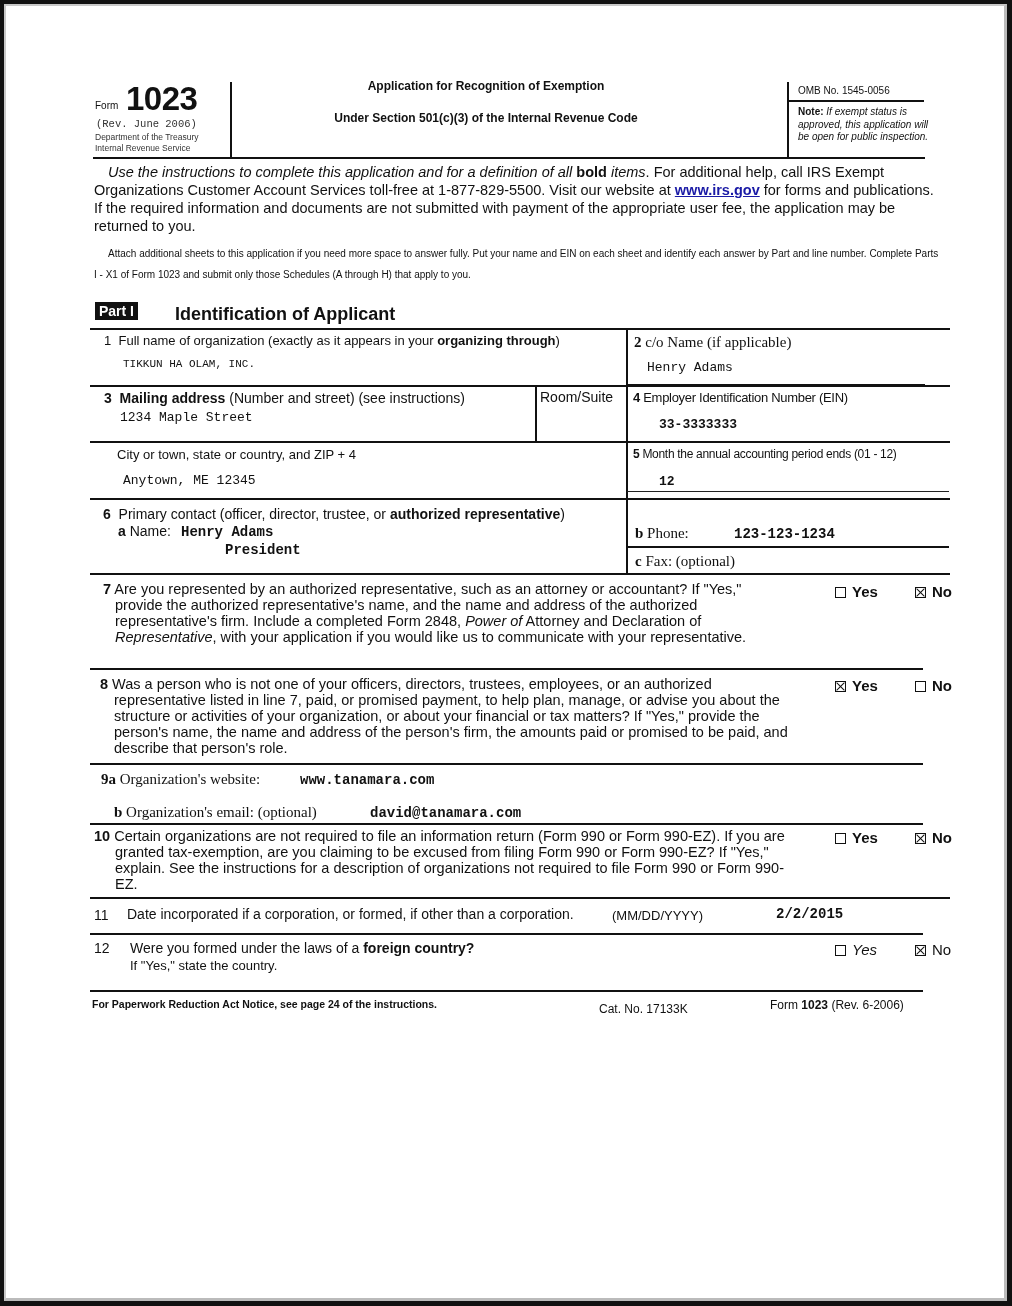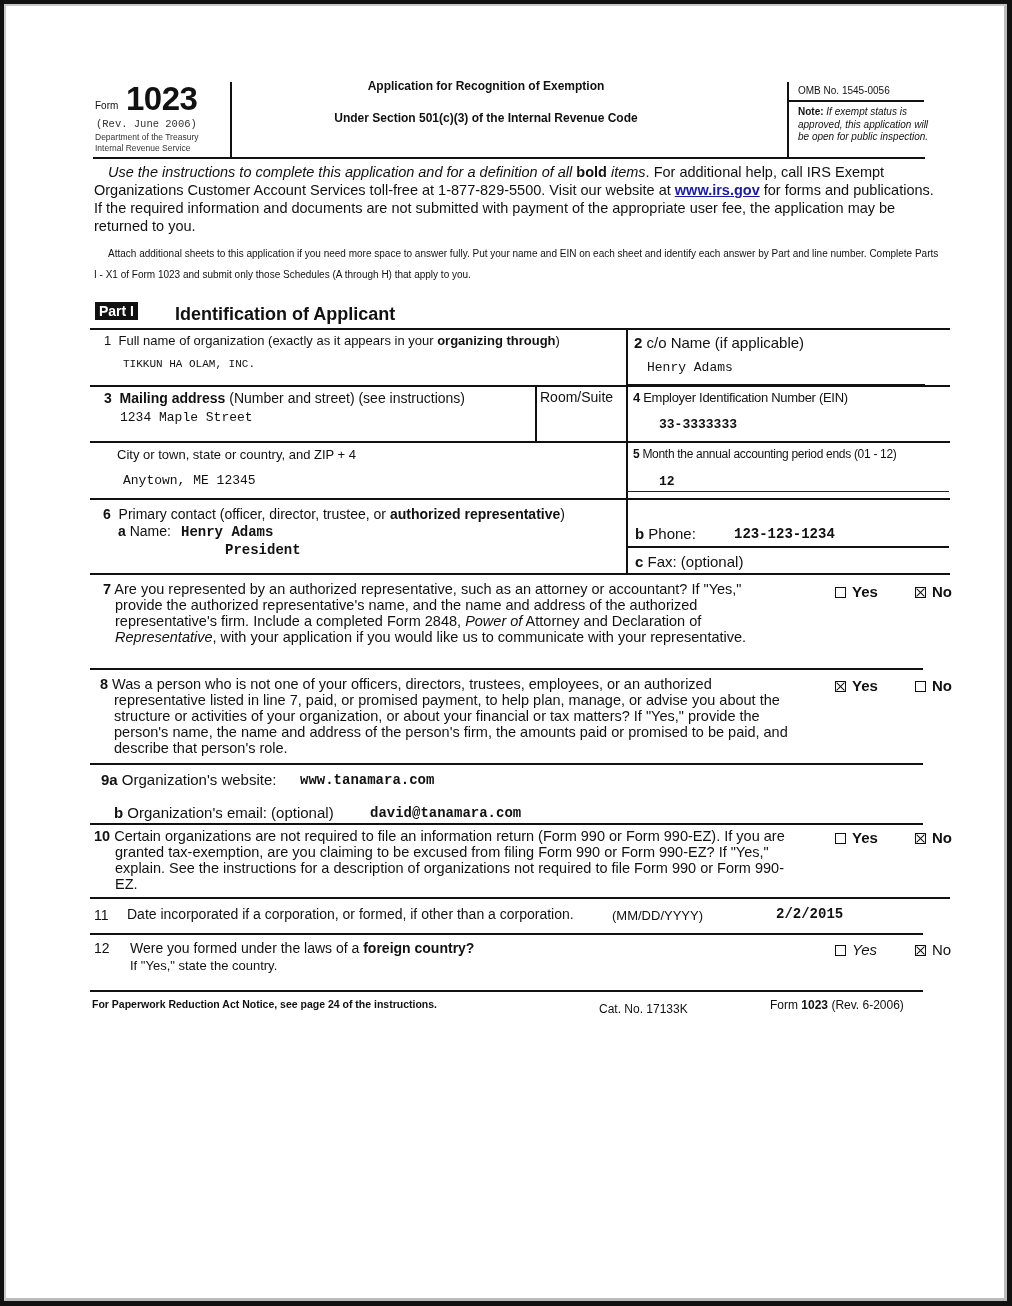--- a/index.html
+++ b/index.html
@@ -10,21 +10,21 @@
   .frame-inner { position:absolute; left:4px; top:4px; right:5px; bottom:5px; border-top:2px solid #c8c8c8; border-left:2px solid #c8c8c8; border-right:3px solid #bbb; border-bottom:3px solid #bbb; }
   .abs { position:absolute; }
   .hline { position:absolute; height:0; border-top:2px solid #111; }
   .hline.thin { border-top:1px solid #222; }
   .vline { position:absolute; width:0; border-left:2px solid #111; }
   .mono { font-family:"Liberation Mono", monospace; }
   .b { font-weight:bold; }
   .i { font-style:italic; }
   .t13 { font-size:13px; }
   .t14 { font-size:14px; }
-  .t15 { font-size:15px; }
+  .t15 { font-size:15px;font-family:Liberation Serif, serif; }
   .chk { display:inline-block; width:11px; height:11px; border:1px solid #111; box-sizing:border-box; vertical-align:-1px; position:relative; margin-right:6px; }
   .chk.on::before, .chk.on::after { content:""; position:absolute; left:4px; top:-1px; width:1px; height:11px; background:#111; }
   .chk.on::before { transform:rotate(45deg); }
   .chk.on::after { transform:rotate(-45deg); }
   .yn { position:absolute; font-size:15px; font-weight:bold; white-space:nowrap;padding-left:39px; }
   .link { color:#1a1aa6; text-decoration:underline; font-weight:bold; }
   .para { position:absolute; font-size:14.5px; line-height:17px; }
 </style>
 </head>
 <body>

